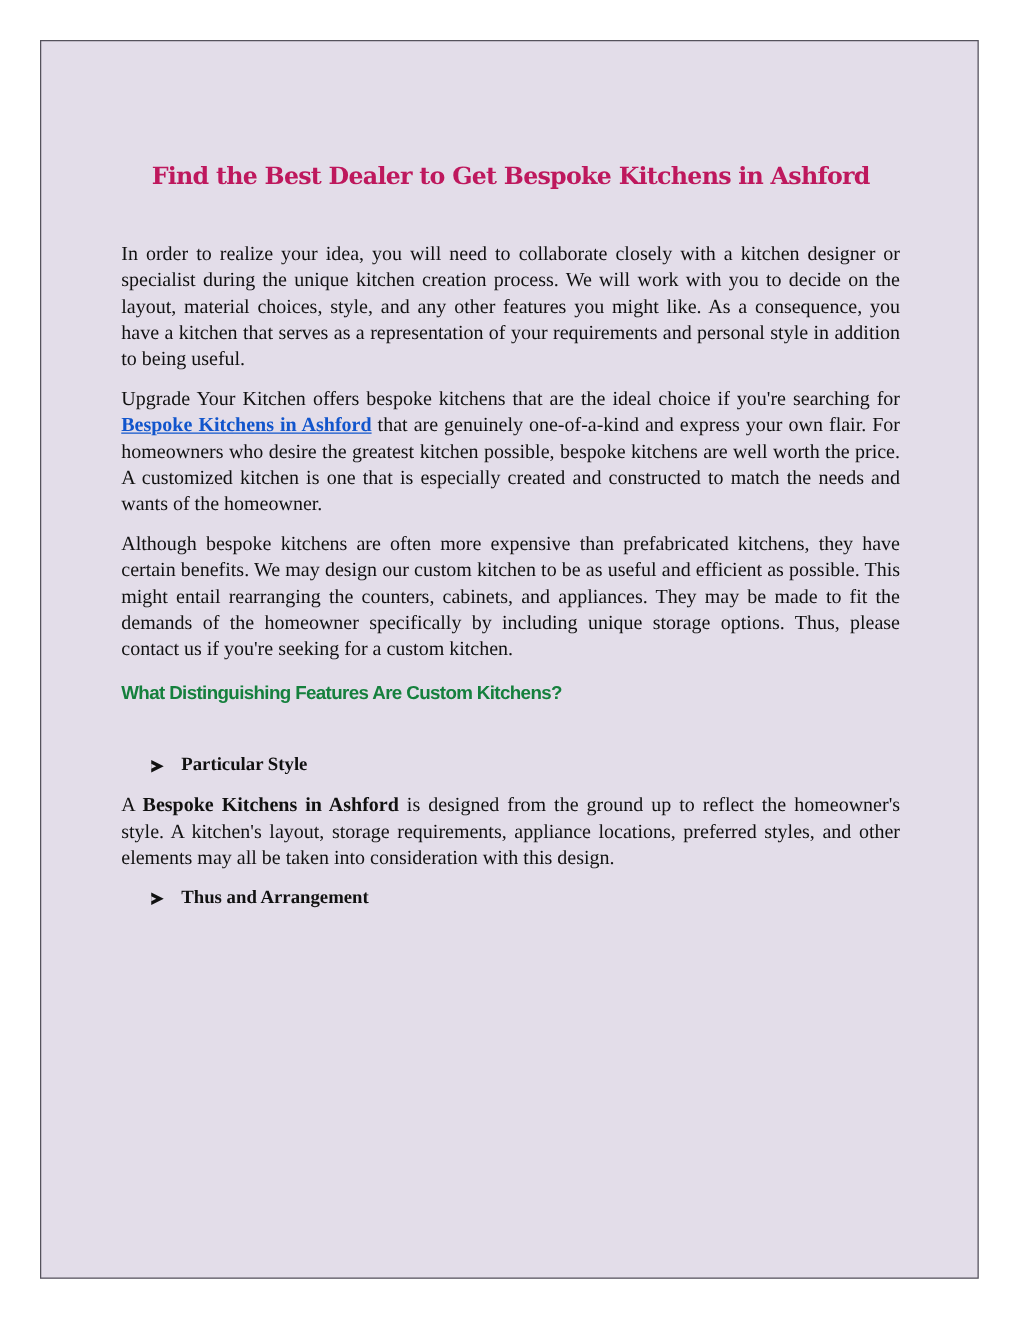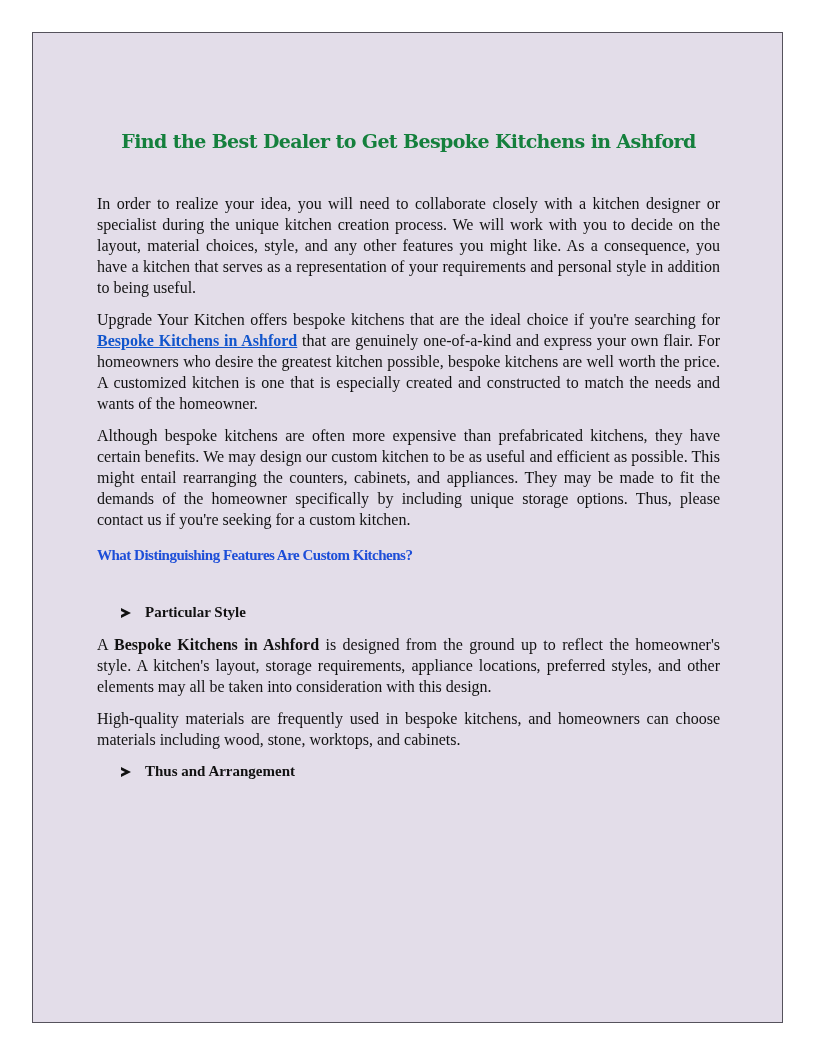--- a/index.html
+++ b/index.html
@@ -19,43 +19,43 @@
   .content {
     position: absolute;
     left: 64px; top: 94px;
     width: 623px;
     font-family: "Liberation Serif", serif;
     color: #111111;
   }
   .title {
     font-family: "DejaVu Serif", serif;
     font-weight: bold;
-    color: #15803d;
+    color: #be185d;
     font-size: 19px;
     text-align: center;
     margin: 0 0 38px 0;
     letter-spacing: -0.6px;
     line-height: 28px;
   }
   p.body {
     font-size: 16px;
     line-height: 21px;
     text-align: justify;
     margin: 0 0 11px 0;
   }
   a.link {
     color: #1155cc;
     font-weight: bold;
     text-decoration: underline;
   }
   b.strong { font-weight: bold; }
   .subheading {
-    font-family: Liberation Serif, serif;
+    font-family: Liberation Sans, sans-serif;
     font-weight: bold;
-    color: #1d4ed8;
+    color: #15803d;
     font-size: 15px;
     margin: 14px 0 36px 0;
     letter-spacing: -0.5px;
     line-height: 22px;
   }
   .bullet {
     display: flex;
     align-items: center;
     margin: 0 0 11px 24px;
     font-size: 15px;
@@ -96,21 +96,20 @@
     <p class="body">Although bespoke kitchens are often more expensive than prefabricated kitchens, they have certain benefits. We may design our custom kitchen to be as useful and efficient as possible. This might entail rearranging the counters, cabinets, and appliances. They may be made to fit the demands of the homeowner specifically by including unique storage options. Thus, please contact us if you're seeking for a custom kitchen.</p>
 
     <h2 class="subheading">What Distinguishing Features Are Custom Kitchens?</h2>
 
     <div class="bullet">
       <span class="arrow"></span>
       <span>Particular Style</span>
     </div>
     <p class="body"><span>A </span><b class="strong">Bespoke Kitchens in Ashford</b><span> is designed from the ground up to reflect the homeowner's style. A kitchen's layout, storage requirements, appliance locations, preferred styles, and other elements may all be taken into consideration with this design.</span></p>
 
-    <p class="body">High-quality materials are frequently used in bespoke kitchens, and homeowners can choose materials including wood, stone, worktops, and cabinets.</p>
 
 
     <div class="bullet">
       <span class="arrow"></span>
       <span>Thus and Arrangement</span>
     </div>
 
   </div>
 </div>
 

